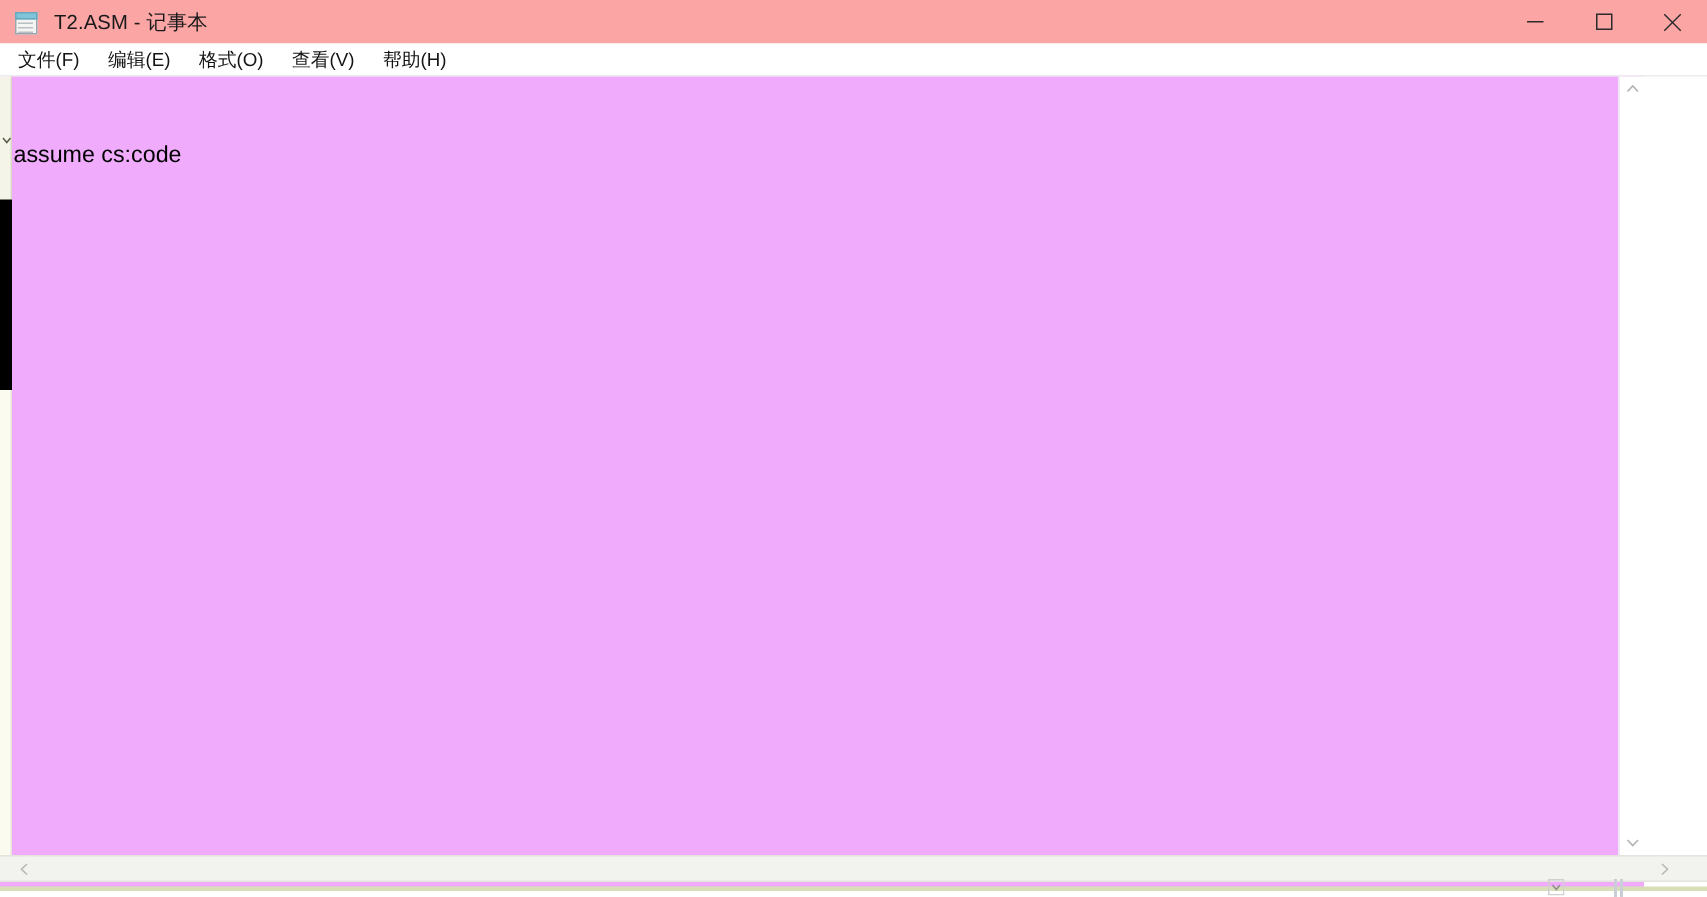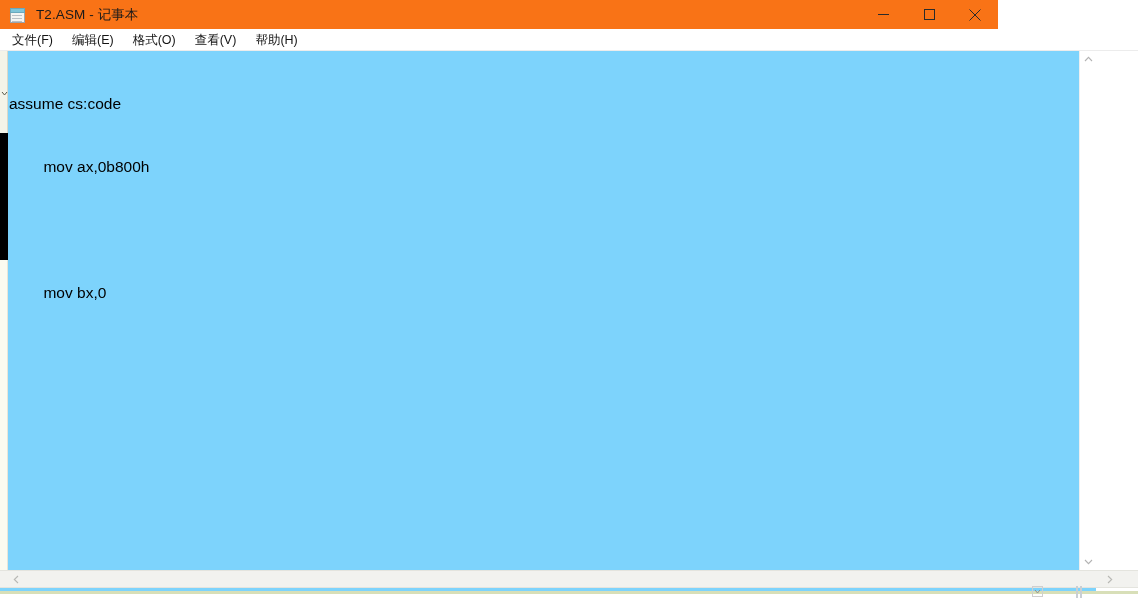--- a/index.html
+++ b/index.html
@@ -22,23 +22,23 @@
     width: 1138px;
     height: 598px;
     background: #ffffff;
     box-sizing: border-box;
   }
 
   
   .titlebar {
     position: absolute;
     left: 0; top: 0;
-    width: 998px;
+    width: 1138px;
     height: 29px;
-    background: #f97316;
+    background: #fca5a5;
     display: flex;
     align-items: center;
     box-sizing: border-box;
   }
   .title-icon {
     width: 18px;
     height: 18px;
     margin-left: 9px;
     margin-right: 9px;
     position: relative;
@@ -118,21 +118,21 @@
     background: #ececec;
   }
 
   
   .client {
     position: absolute;
     left: 0;
     top: 51px;
     width: 1096px;
     height: 547px;
-    background: #7dd3fc;
+    background: #f0abfc;
   }
 
   
   .vscroll-left {
     position: absolute;
     left: 0;
     top: 0;
     width: 8px;
     height: 519px;
     background: #fcfcf0;
@@ -342,23 +342,21 @@
           <path d="M1 2 L3.5 5 L6 2" fill="none" stroke="#5a5a4a" stroke-width="1"></path>
         </svg>
       </div>
       <div class="thumb"></div>
       <div class="track-bot"></div>
     </div>
 
     <div class="textarea">
       <div class="code">
         <div class="line">assume cs:code</div>
-        <div class="line">        mov ax,0b800h</div>
         <div class="line"></div>
-        <div class="line">        mov bx,0</div>
         <div class="line"></div>
         
         
         
         
         
         
         
       </div>
     </div>

